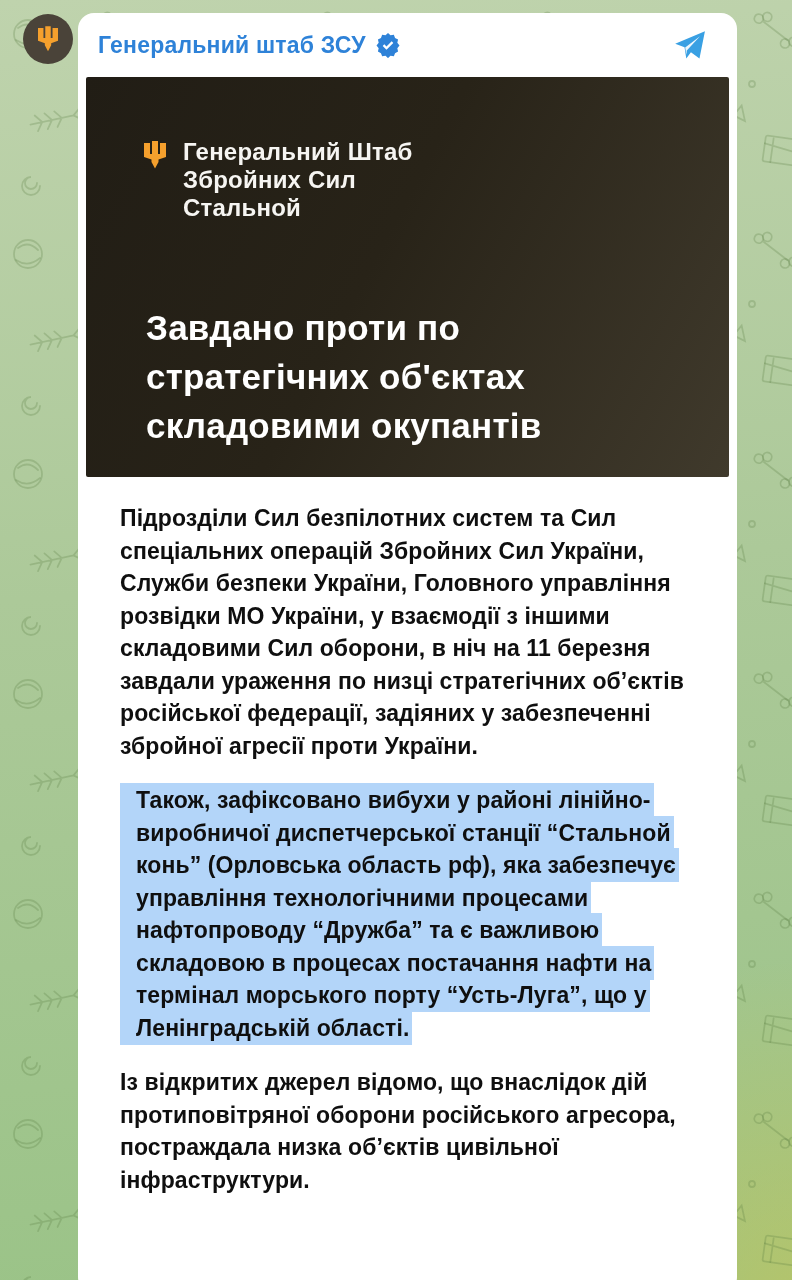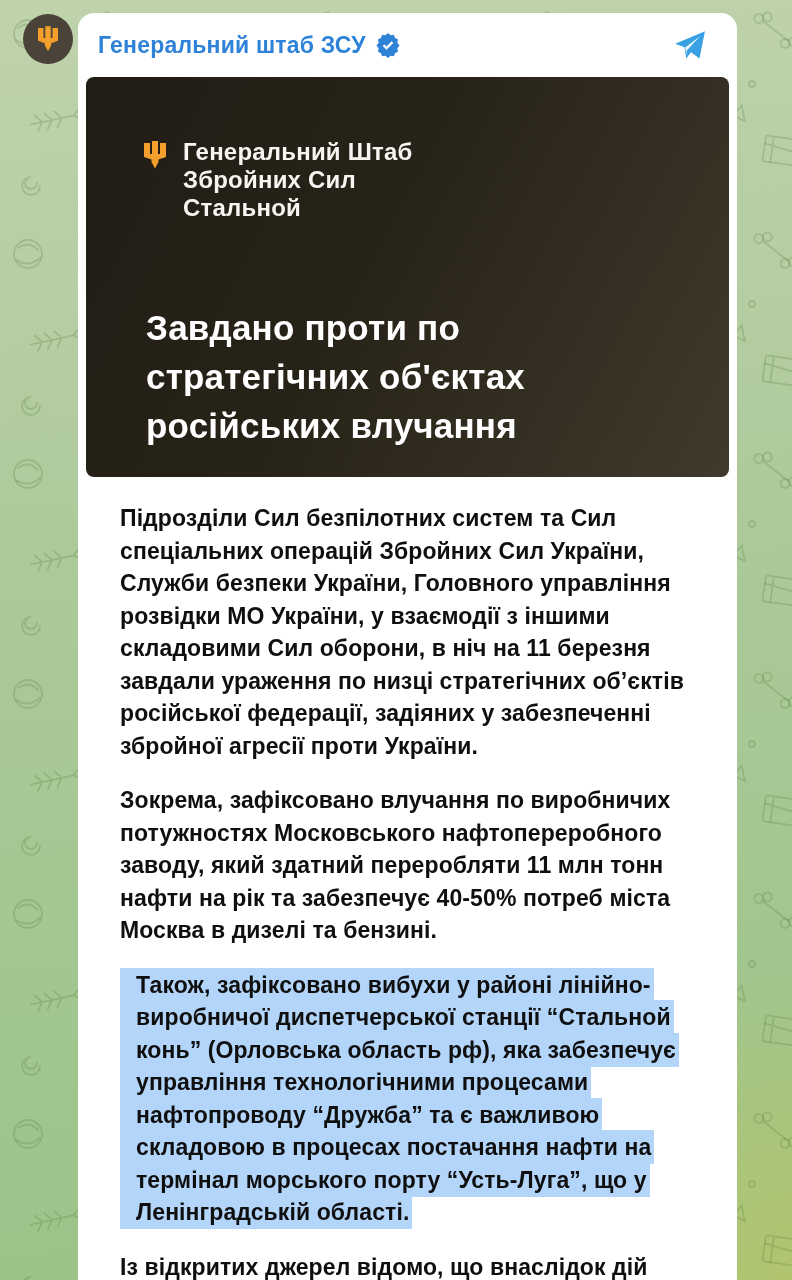--- a/index.html
+++ b/index.html
@@ -29,21 +29,21 @@
     height:64px;display:flex;align-items:center;padding:0 30px 0 20px;box-sizing:border-box;
   }
   .channel-name{
     color:#2e82d8;font-size:23px;font-weight:bold;letter-spacing:.2px;white-space:nowrap;
   }
   .badge{margin-left:9px;flex:0 0 auto;}
   .spacer{flex:1;}
   .plane{flex:0 0 auto;margin-top:2px;}
   
   .post-image{
-    position:relative;margin:0 8px;width:643px;height:400px;border-radius:8px;
+    position:relative;margin:0 8px;width:643px;height:400px;border-radius:2px;
     background:linear-gradient(118deg,#211d15 0%,#282318 45%,#403a2c 100%);
     overflow:hidden;
   }
   .img-logo{position:absolute;left:58px;top:61px;display:flex;align-items:flex-start;}
   .img-logo .tr{margin-top:3px;}
   .logo-text{margin-left:17px;color:#f6f5f2;font-size:24px;font-weight:bold;line-height:28px;letter-spacing:.2px;}
   .headline{
     position:absolute;left:60px;top:226px;color:#ffffff;
     font-size:35px;font-weight:bold;line-height:49px;letter-spacing:.2px;
   }
@@ -134,24 +134,23 @@
       </svg>
       <div class="logo-text">
         <div>Генеральний Штаб</div>
         <div>Збройних Сил</div>
         <div>Стальной</div>
       </div>
     </div>
     <div class="headline">
       <div>Завдано проти по</div>
       <div>стратегічних об'єктах</div>
-      <div>російських влучання</div>
+      <div>складовими окупантів</div>
     </div>
   </div>
 
   <div class="post-body">
     <p>Підрозділи Сил безпілотних систем та Сил спеціальних операцій Збройних Сил України, Служби безпеки України, Головного управління розвідки МО України, у взаємодії з іншими складовими Сил оборони, в ніч на 11 березня завдали ураження по низці стратегічних об’єктів російської федерації, задіяних у забезпеченні збройної агресії проти України.</p>
-    <p>Зокрема, зафіксовано влучання по виробничих потужностях Московського нафтопереробного заводу, який здатний переробляти 11 млн тонн нафти на рік та забезпечує 40-50% потреб міста Москва в дизелі та бензині.</p>
     <p><span class="hl">Також, зафіксовано вибухи у районі лінійно-виробничої диспетчерської станції “Стальной конь” (Орловська область рф), яка забезпечує управління технологічними процесами нафтопроводу “Дружба” та є важливою складовою в процесах постачання нафти на термінал морського порту “Усть-Луга”, що у Ленінградській області.</span></p>
     <p>Із відкритих джерел відомо, що внаслідок дій протиповітряної оборони російського агресора, постраждала низка об’єктів цивільної інфраструктури.</p>
   </div>
 
 </div>
 
 </body></html>

